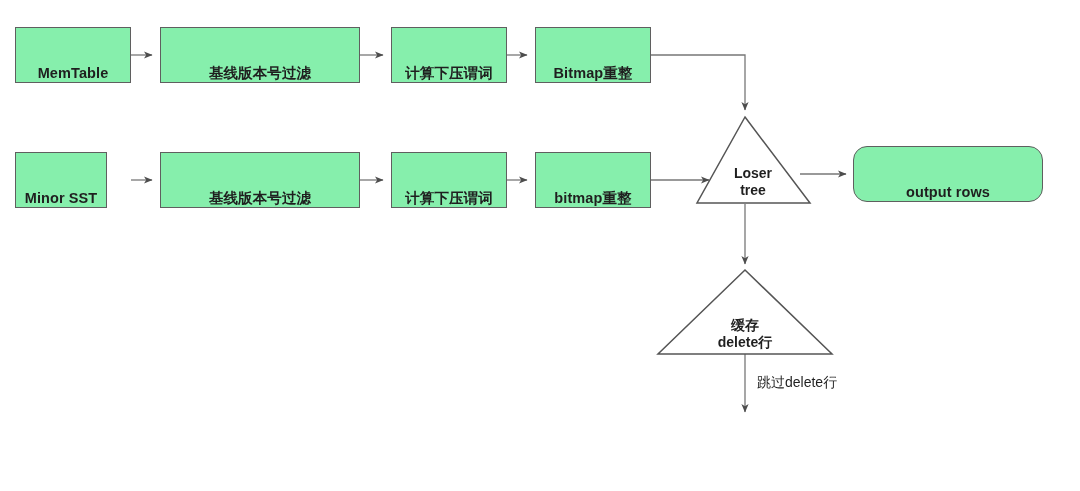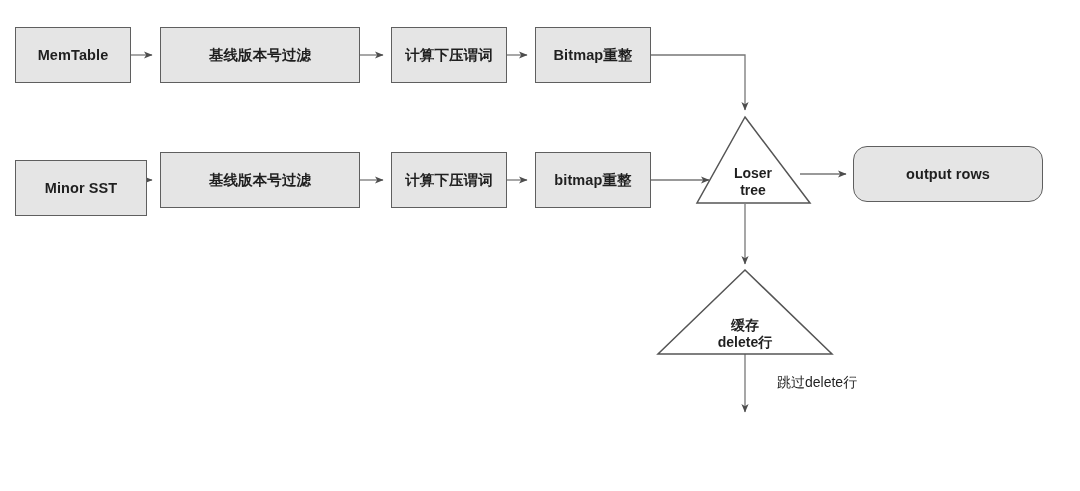--- a/index.html
+++ b/index.html
@@ -23,24 +23,24 @@
     left: 0;
     top: 0;
     width: 1080px;
     height: 491px;
     pointer-events: none;
   }
   .node {
     position: absolute;
     box-sizing: border-box;
     display: flex;
-    align-items: center;
+    align-items: flex-end;
     justify-content: center;
     text-align: center;
-    background: #e5e5e5;
+    background: #86efac;
     border: 1.6px solid #5f5f5f;
     color: #1f1f1f;
     font-weight: bold;
     font-size: 14.5px;
     letter-spacing: 0.1px;
     line-height: 1.25;
   }
   .node.rounded {
     border-radius: 14px;
   }
@@ -60,21 +60,20 @@
     justify-content: center;
   }
   .edge-label {
     position: absolute;
     color: #1f1f1f;
     font-weight: normal;
     font-size: 14px;
     white-space: nowrap;
     background: #ffffff;
     padding: 0 2px;
-    margin-left: 20px;
   }
 </style>
 </head>
 <body>
 
 <div id="canvas">
 
   <svg id="edges" viewBox="0 0 1080 491" width="1080" height="491" xmlns="http://www.w3.org/2000/svg">
     <defs>
       <marker id="arrowhead" markerWidth="9" markerHeight="8" refX="8" refY="4" orient="auto" markerUnits="userSpaceOnUse">
@@ -118,21 +117,21 @@
   </div>
 
   <div class="node" style="left:391px; top:27px; width:116px; height:56px;">
     <span>计算下压谓词</span>
   </div>
 
   <div class="node" style="left:535px; top:27px; width:116px; height:56px;">
     <span>Bitmap重整</span>
   </div>
 
-  <div class="node" style="left:15px; top:160px; width:132px; height:56px;">
+  <div class="node" style="left:15px; top:152px; width:92px; height:56px;">
     <span>Minor SST</span>
   </div>
 
   <div class="node" style="left:160px; top:152px; width:200px; height:56px;">
     <span>基线版本号过滤</span>
   </div>
 
   <div class="node" style="left:391px; top:152px; width:116px; height:56px;">
     <span>计算下压谓词</span>
   </div>

